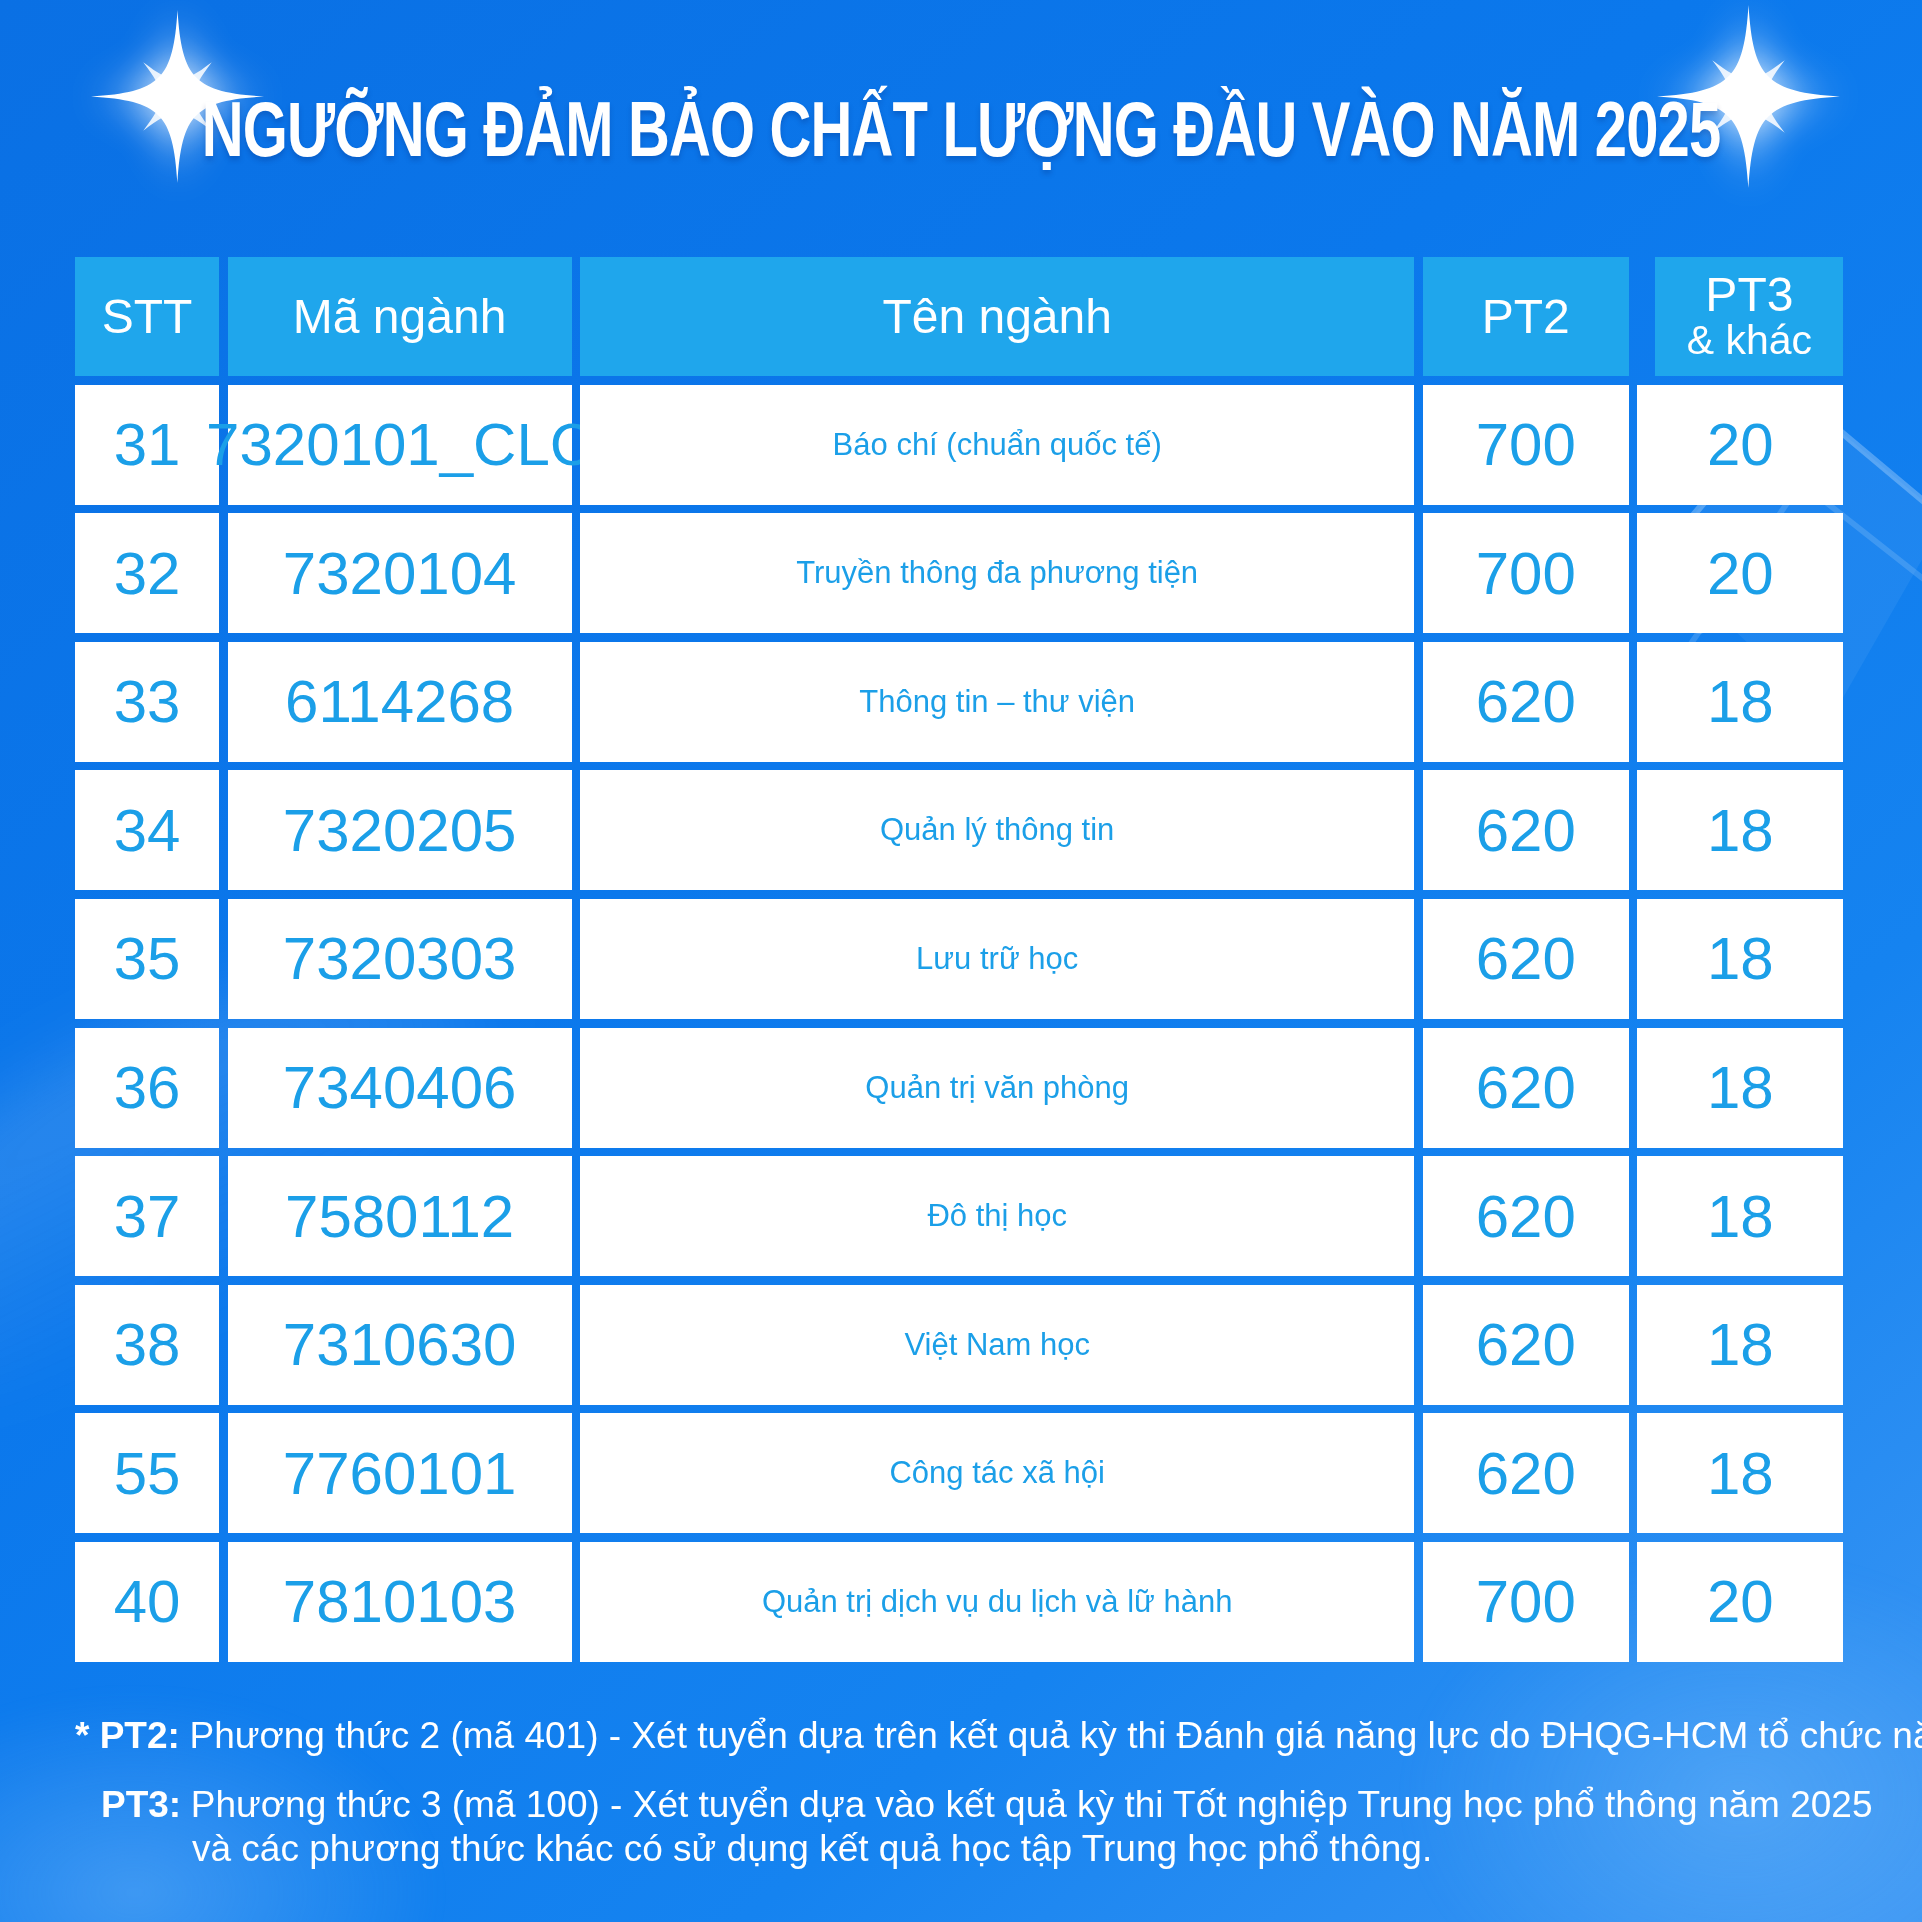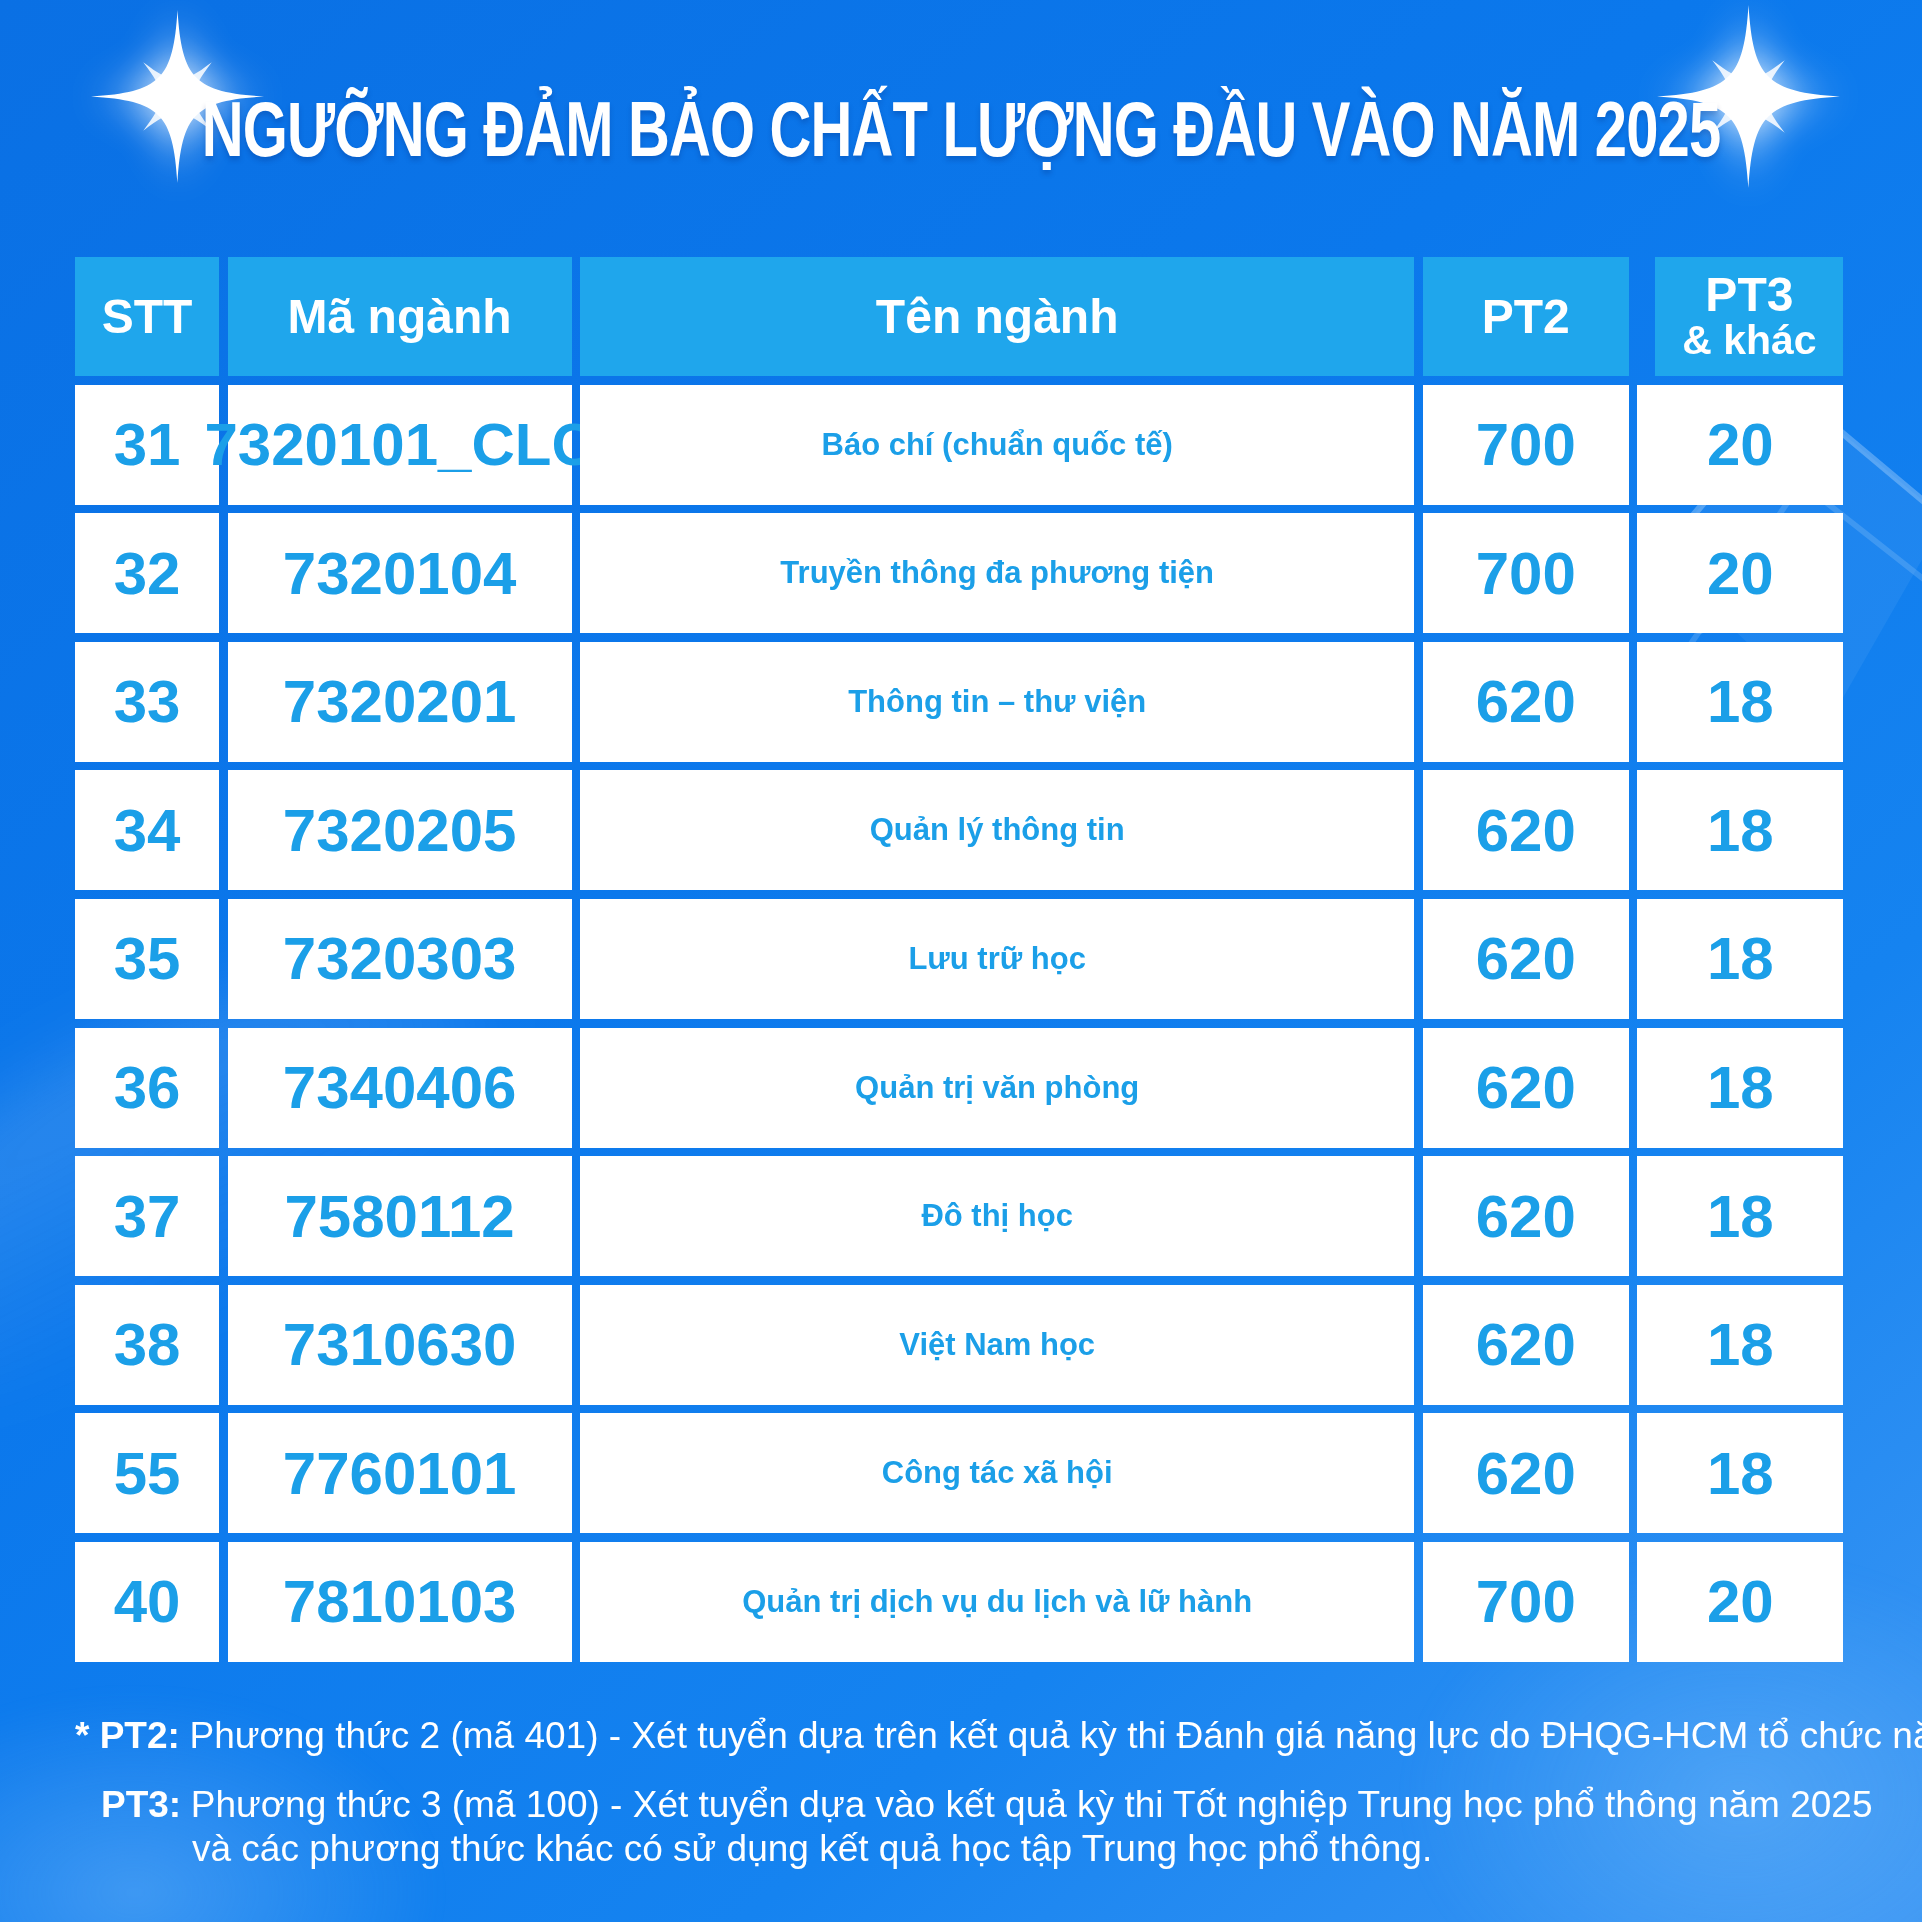--- a/index.html
+++ b/index.html
@@ -36,21 +36,21 @@
   
   .table{
     position:absolute;left:75px;top:257px;
     display:grid;
     grid-template-columns:144px 344px 834px 206px 206px;
     grid-template-rows:119px repeat(10,120px);
     column-gap:8.6px;row-gap:8.6px;
   }
   .cell{
     display:flex;align-items:center;justify-content:center;text-align:center;
-    background:#ffffff;color:#1b9fe8;font-weight:bold;
+    background:#ffffff;color:#1b9fe8;font-weight:normal;
   }
   .cell.head{background:#1fa6ec;color:#ffffff;font-size:48px;}
   .cell.head.pt3head{flex-direction:column;line-height:1.02;margin-left:18px;}
   .cell.head .sub{font-size:41px;}
   .cell.num{font-size:60px;}
   .cell.name{font-size:31px;padding:0 5px;}
   
   .notes{position:absolute;left:75px;top:1714px;width:1787px;color:#ffffff;font-size:37px;line-height:44px;}
   .note{white-space:nowrap;}
   .note .nl{font-weight:bold;margin-right:9.6px;}
@@ -104,21 +104,21 @@
   <div class="cell num">700</div>
   <div class="cell num">20</div>
 
   <div class="cell num">32</div>
   <div class="cell num">7320104</div>
   <div class="cell name">Truyền thông đa phương tiện</div>
   <div class="cell num">700</div>
   <div class="cell num">20</div>
 
   <div class="cell num">33</div>
-  <div class="cell num">7320201</div>
+  <div class="cell num">6114268</div>
   <div class="cell name">Thông tin – thư viện</div>
   <div class="cell num">620</div>
   <div class="cell num">18</div>
 
   <div class="cell num">34</div>
   <div class="cell num">7320205</div>
   <div class="cell name">Quản lý thông tin</div>
   <div class="cell num">620</div>
   <div class="cell num">18</div>
 

